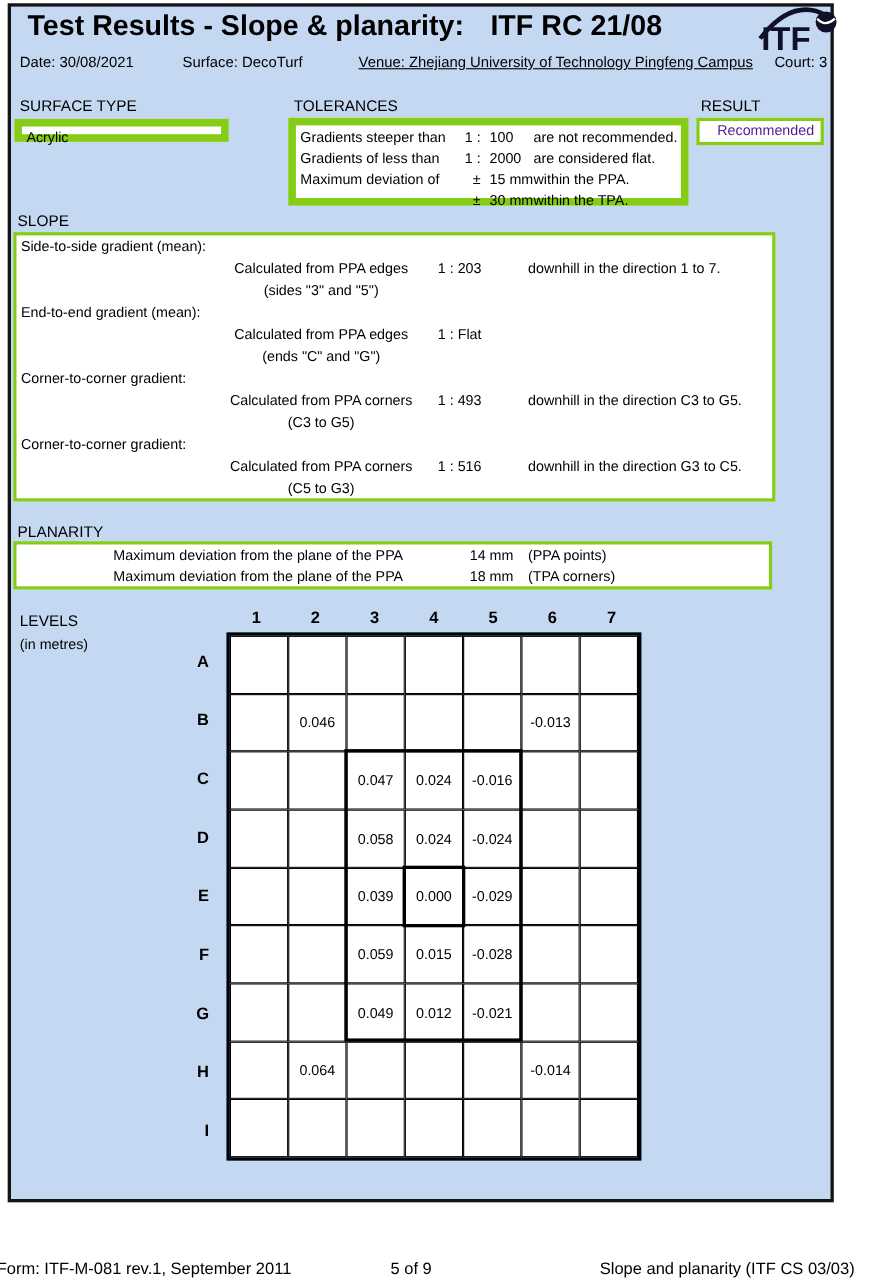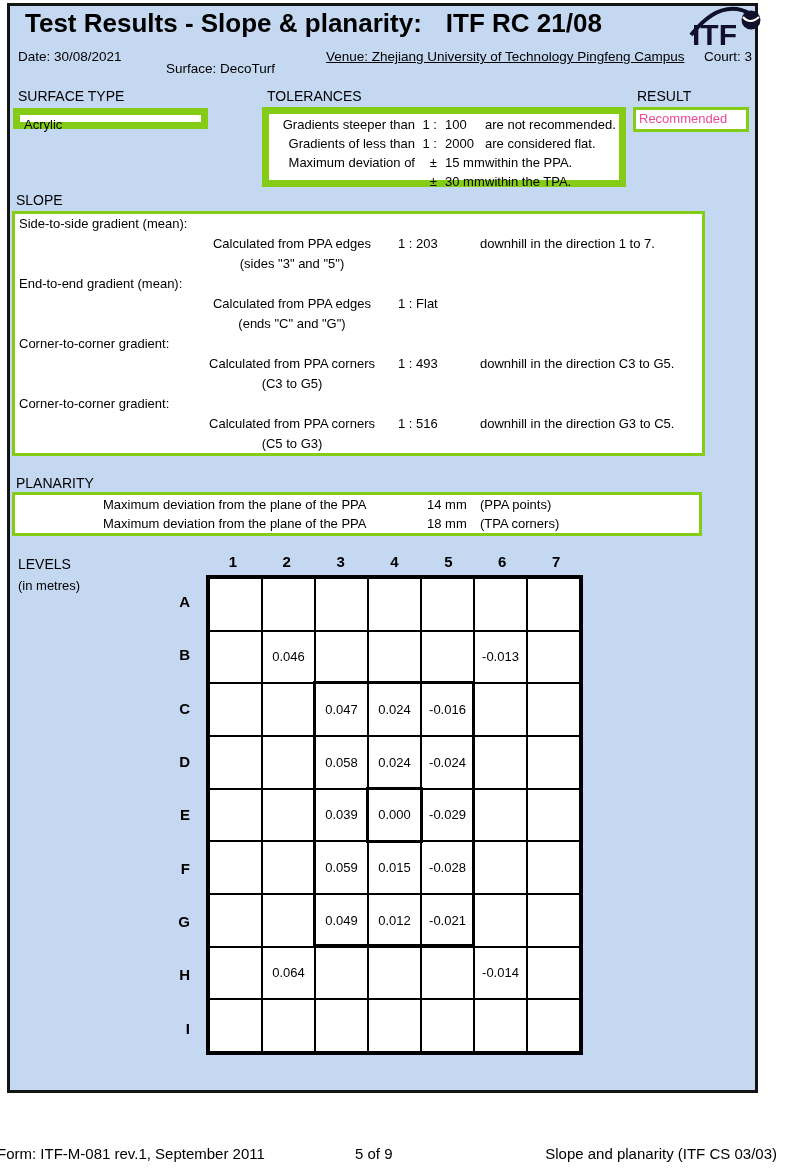--- a/index.html
+++ b/index.html
@@ -9,45 +9,45 @@
 
   .page { position:absolute; left:7px; top:3px; width:751px; height:1090px;
           background:#c5d8f1; border:3px solid #141414; }
 
   .abs { position:absolute; }
 
   
   .title-row { left:25px; top:8px; display:flex; gap:24px; font-size:26px; font-weight:bold; white-space:nowrap; }
   .meta-row  { top:49px; font-size:13.5px; white-space:nowrap; }
   .meta-date    { left:18px; }
-  .meta-surface { left:166px;margin-top:12px; }
+  .meta-surface { left:166px; }
   .meta-venue   { left:326px;text-decoration:underline; }
   .meta-court   { left:704px; }
 
   .logo { left:688px; top:4px; width:74px; height:45px; }
 
   
   .sec-head { font-size:14px; font-weight:normal; white-space:nowrap; }
 
   .white-box { position:absolute; background:#fff; border:7px solid #84cc16; }
 
   
   .surface-box { left:13px; top:108px; width:195px; height:21px; }
   .surface-box span { position:absolute; left:4px; top:2px; font-size:13px; }
 
   
   .tol-box { left:262px; top:107px; width:364px; height:80px; padding-top:3px; }
   .tol-row { display:grid; grid-template-columns:146px 22px 48px auto; height:19px; font-size:13px; white-space:nowrap; }
-  .tol-row .t-label { padding-left:4px;text-align:right; }
+  .tol-row .t-label { padding-left:4px; }
   .tol-row .t-sym   { text-align:right; }
   .tol-row .t-val   { padding-left:8px; }
 
   
   .result-box { left:633px; top:107px; width:116px; height:25px; border-width:3px; }
-  .result-box span { position:absolute; left:3px; top:1px; font-size:13px; color:#ec4899;text-align:right; }
+  .result-box span { position:absolute; left:16px; top:1px; font-size:13px; color:#4c1d95;text-align:right; }
 
   
   .slope-box { left:12px; top:211px; width:693px; height:245px; border-width:3px; padding-top:2px; }
   .s-line { position:relative; height:20px; font-size:13px; white-space:nowrap; }
   .s-label { position:absolute; left:4px; }
   .s-calc  { position:absolute; left:183px; width:188px; text-align:center; }
   .s-ratio { position:absolute; left:383px; }
   .s-desc  { position:absolute; left:465px; }
 
   

